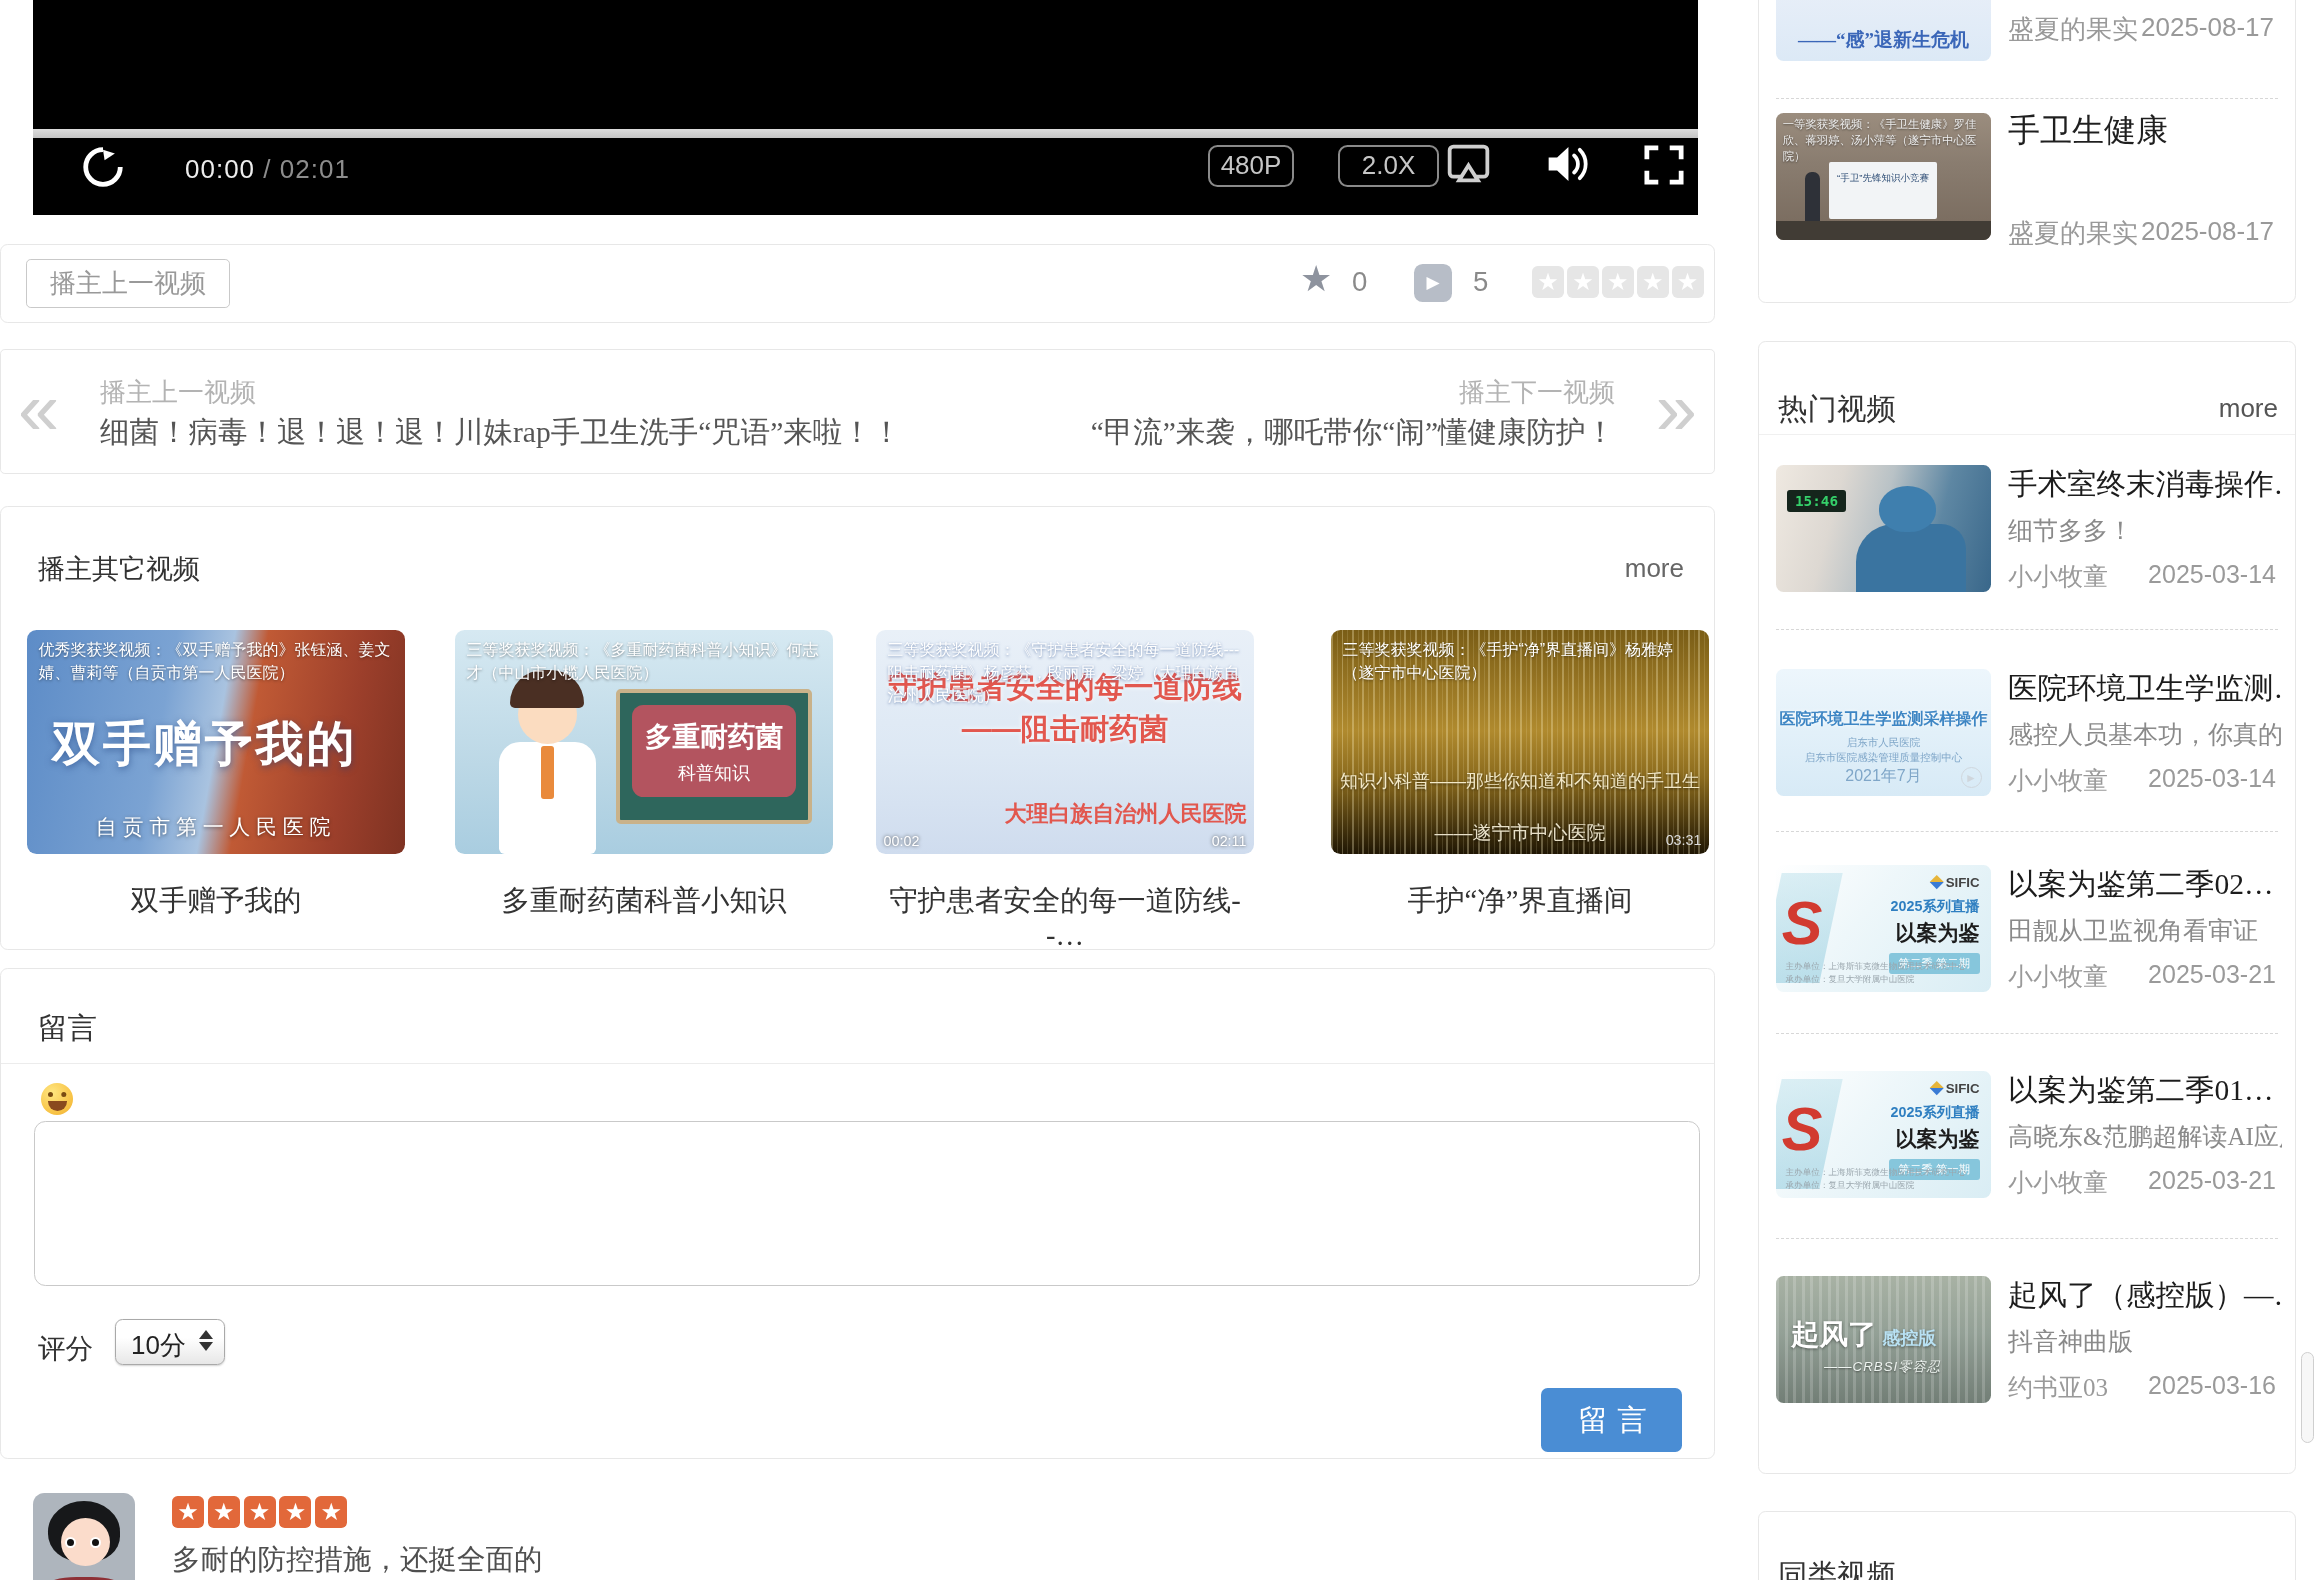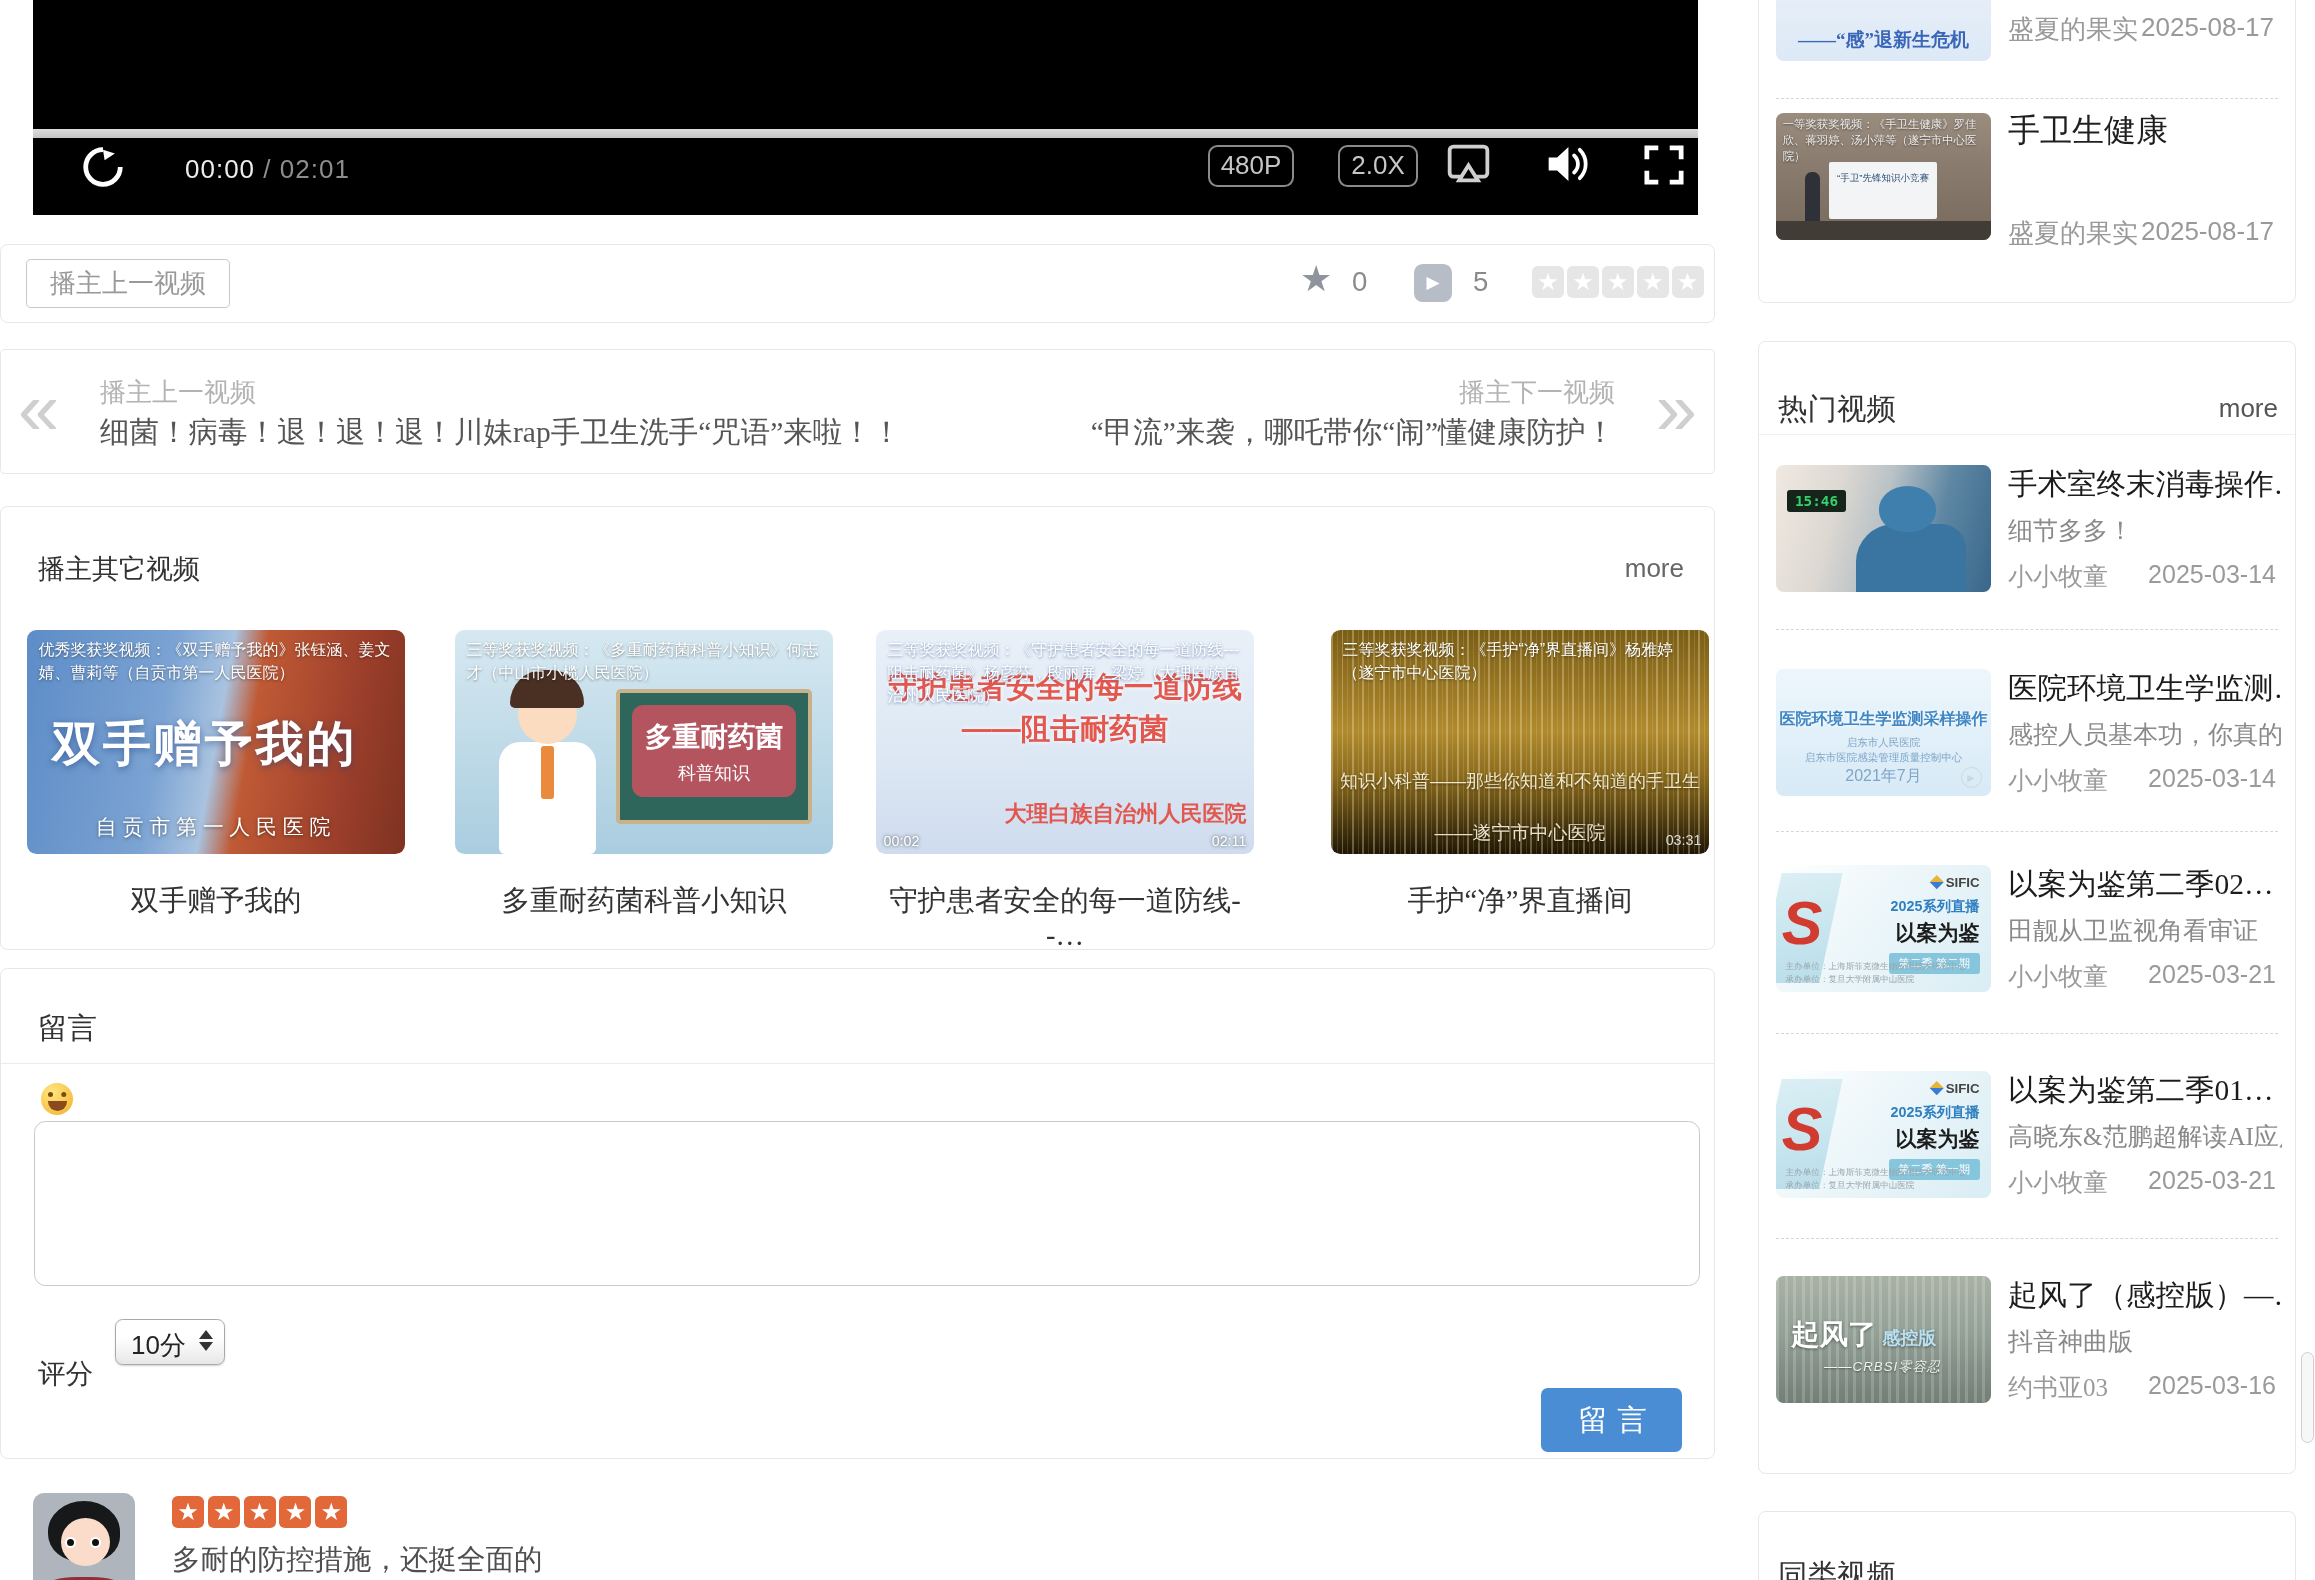--- a/index.html
+++ b/index.html
@@ -11,21 +11,21 @@
 
   
   .player { left:33px; top:0; width:1665px; height:215px; background:#000; overflow:hidden; }
   .progress { left:0; top:129px; width:100%; height:8.6px; background:linear-gradient(#dcdcdc,#c4c4c4); cursor:pointer; }
   .ctrl-replay { left:46px; top:143px; width:48px; height:48px; cursor:pointer; }
   .time-row { left:152px; top:154px; font-size:26px; color:#8d8d8d; letter-spacing:1px; }
   .time-cur { color:#ededed; }
   .pbadge { top:145px; height:42px; border:2.9px solid #8a8a8a; border-radius:9.5px; color:#c6c6c6;
             font-size:26px; line-height:36px; text-align:center; cursor:pointer; }
   .badge-q { left:1175px; width:86px; }
-  .badge-s { left:1305px; width:80px; }
+  .badge-s { left:1305px; width:101px; }
   .ctrl-ic { cursor:pointer; }
   .ctrl-cast { left:1411px; top:139px; }
   .ctrl-vol  { left:1510px; top:141px; }
   .ctrl-fs   { left:1611px; top:145px; }
 
   
   .tag-card { left:0; top:244px; width:1715px; height:79px; }
   .video-tag { position:absolute; left:25px; top:14.3px; height:49px; line-height:47px; padding:0 23px;
                border:1px solid #c9c9c9; border-radius:4.8px; font-size:26px; color:#999; cursor:pointer; }
   .fav-star { position:absolute; left:1299px; top:13.3px; font-size:36px; color:#8e939e; }
@@ -99,21 +99,21 @@
   .cc-divider { position:absolute; left:0; right:0; top:94px; border-top:1px solid #ececec; }
   .emoji-btn { position:absolute; left:40px; top:114px; width:32px; height:32px; border-radius:50%;
                background:radial-gradient(circle at 35% 30%, #ffe680, #f7c143 70%, #eda93a); cursor:pointer; }
   .emoji-btn::before { content:""; position:absolute; left:6.7px; top:8.6px; width:5.7px; height:5.7px; border-radius:50%;
                background:#7a4b12; box-shadow:13.3px 0 0 #7a4b12; }
   .emoji-btn::after { content:""; position:absolute; left:6.7px; top:18px; width:19px; height:9.5px;
                background:#8a4a1e; border-radius:0 0 11.4px 11.4px; }
   .comment-input { position:absolute; left:33px; top:152px; width:1666px; height:165px; border:1px solid #c9c9c9;
                border-radius:11.4px; resize:none; font-size:27px; padding:13.3px 19px; outline:none;
                font-family:"Liberation Sans","DejaVu Sans",sans-serif; }
-  .rate-label { position:absolute; left:37px; top:361px; font-size:27.6px; color:#333;margin-top:25px; }
+  .rate-label { position:absolute; left:37px; top:361px; font-size:27.6px; color:#333; }
   .rating-select { position:absolute; left:114px; top:350px; width:110px; height:46px; border:1px solid #a9a9a9;
                border-radius:7.6px; background:linear-gradient(#fff,#fff 40%,#e7e7e7); cursor:pointer;
                box-shadow:0 1px 1.9px rgba(0,0,0,.18); }
   .rs-value { position:absolute; left:15px; top:7.6px; font-size:26px; color:#222; }
   .rs-arrows { position:absolute; right:11.4px; top:9.5px; }
   .rs-up { width:0; height:0; border-left:7.6px solid transparent; border-right:7.6px solid transparent;
            border-bottom:9.5px solid #333; margin-bottom:3.8px; }
   .rs-down { width:0; height:0; border-left:7.6px solid transparent; border-right:7.6px solid transparent;
            border-top:9.5px solid #333; }
   .submit-btn { position:absolute; left:1540px; top:419px; width:141px; height:64px; background:#4a8dd4;

